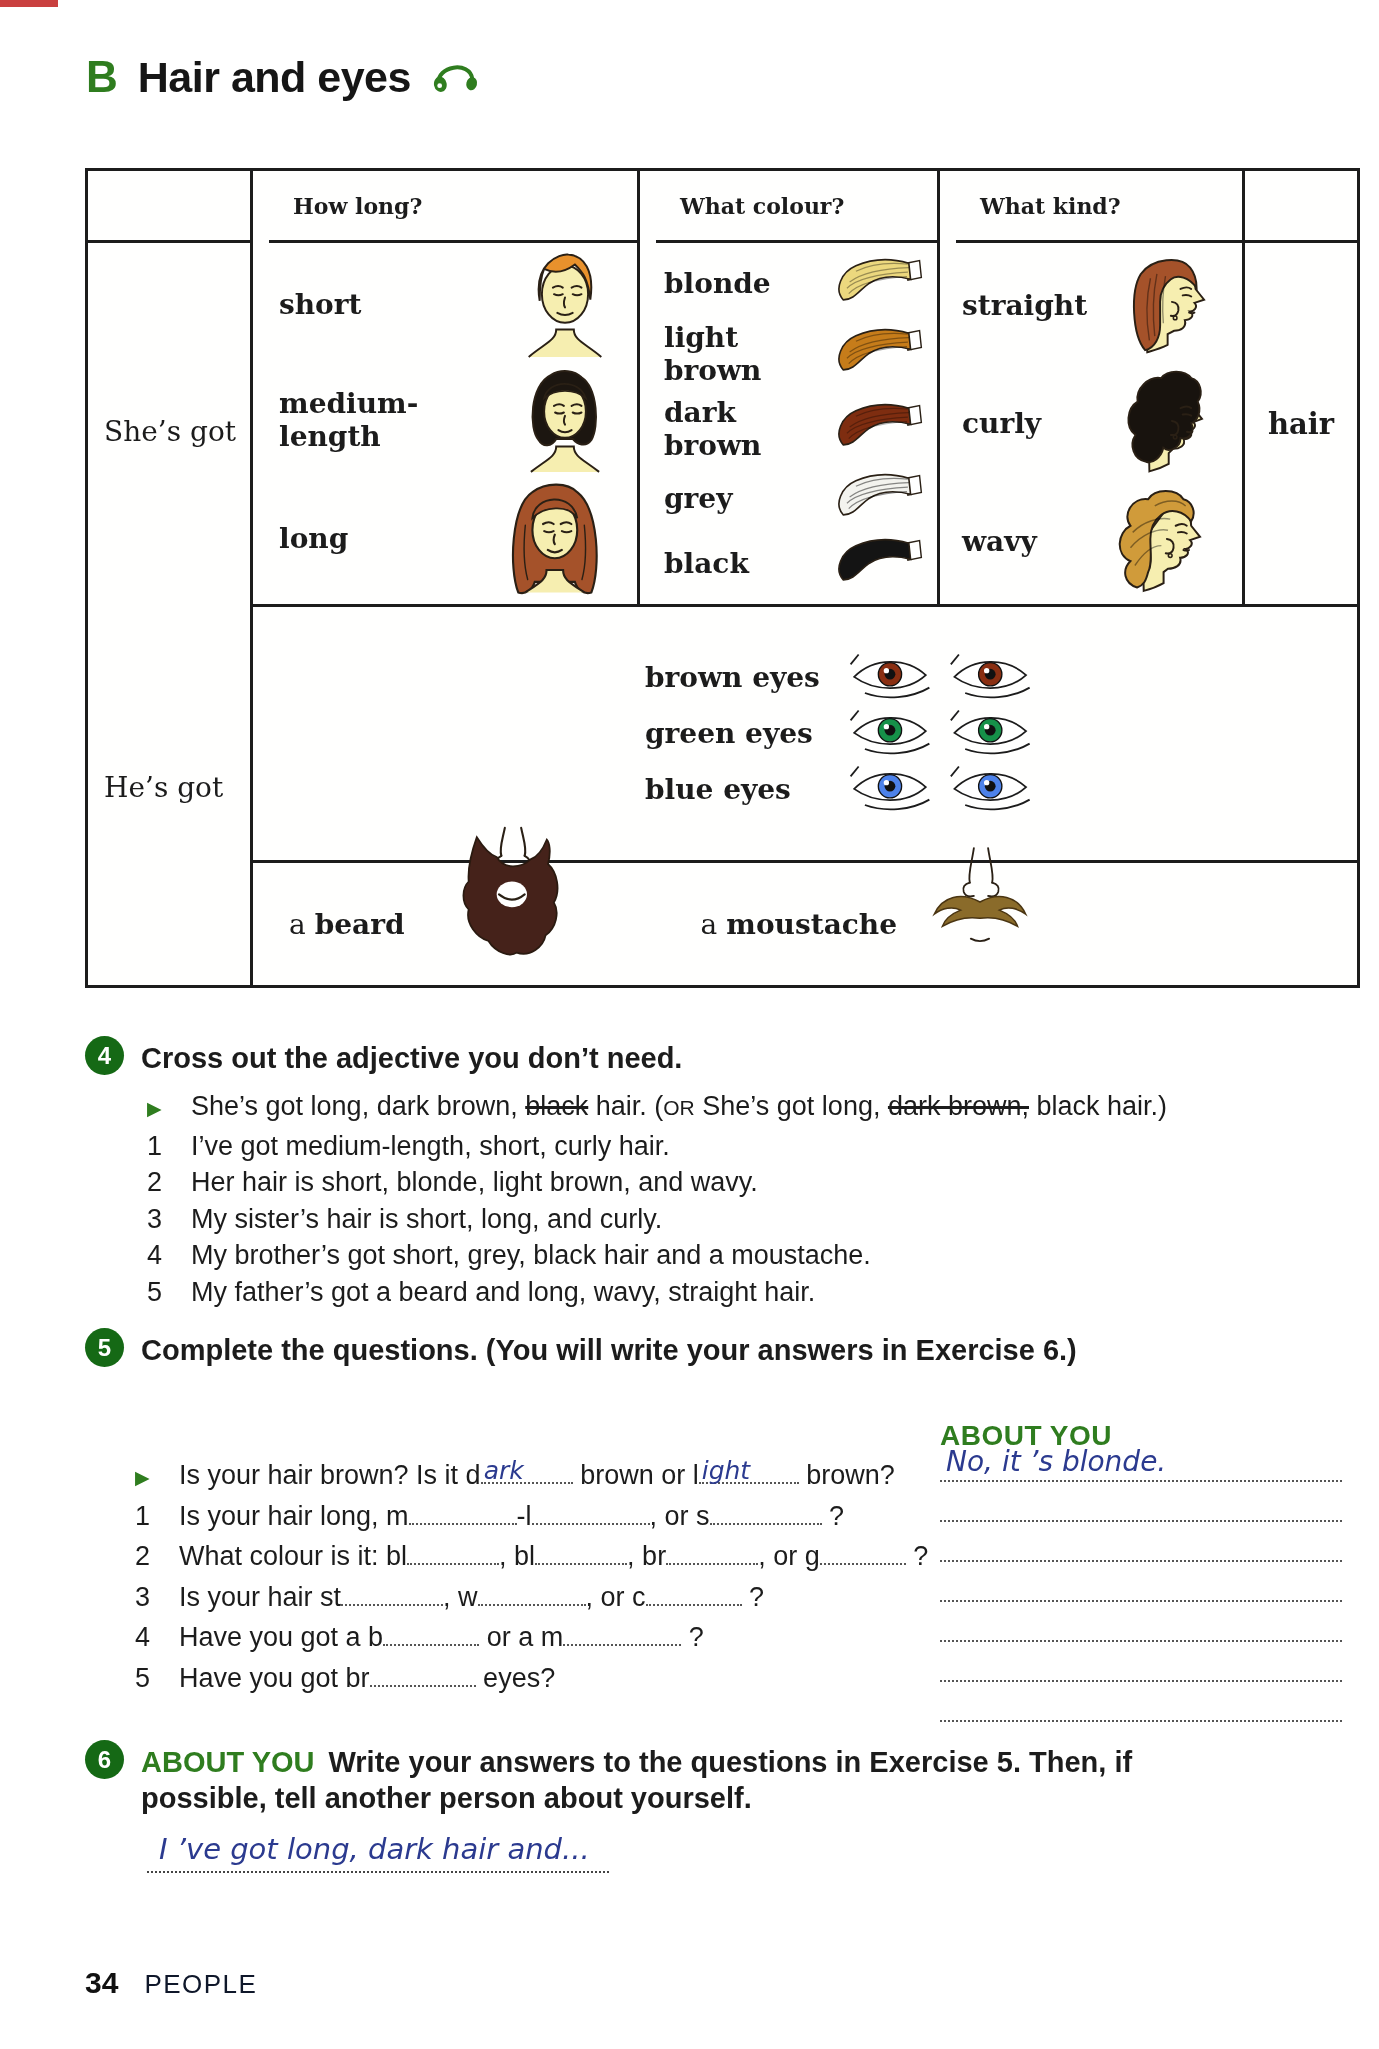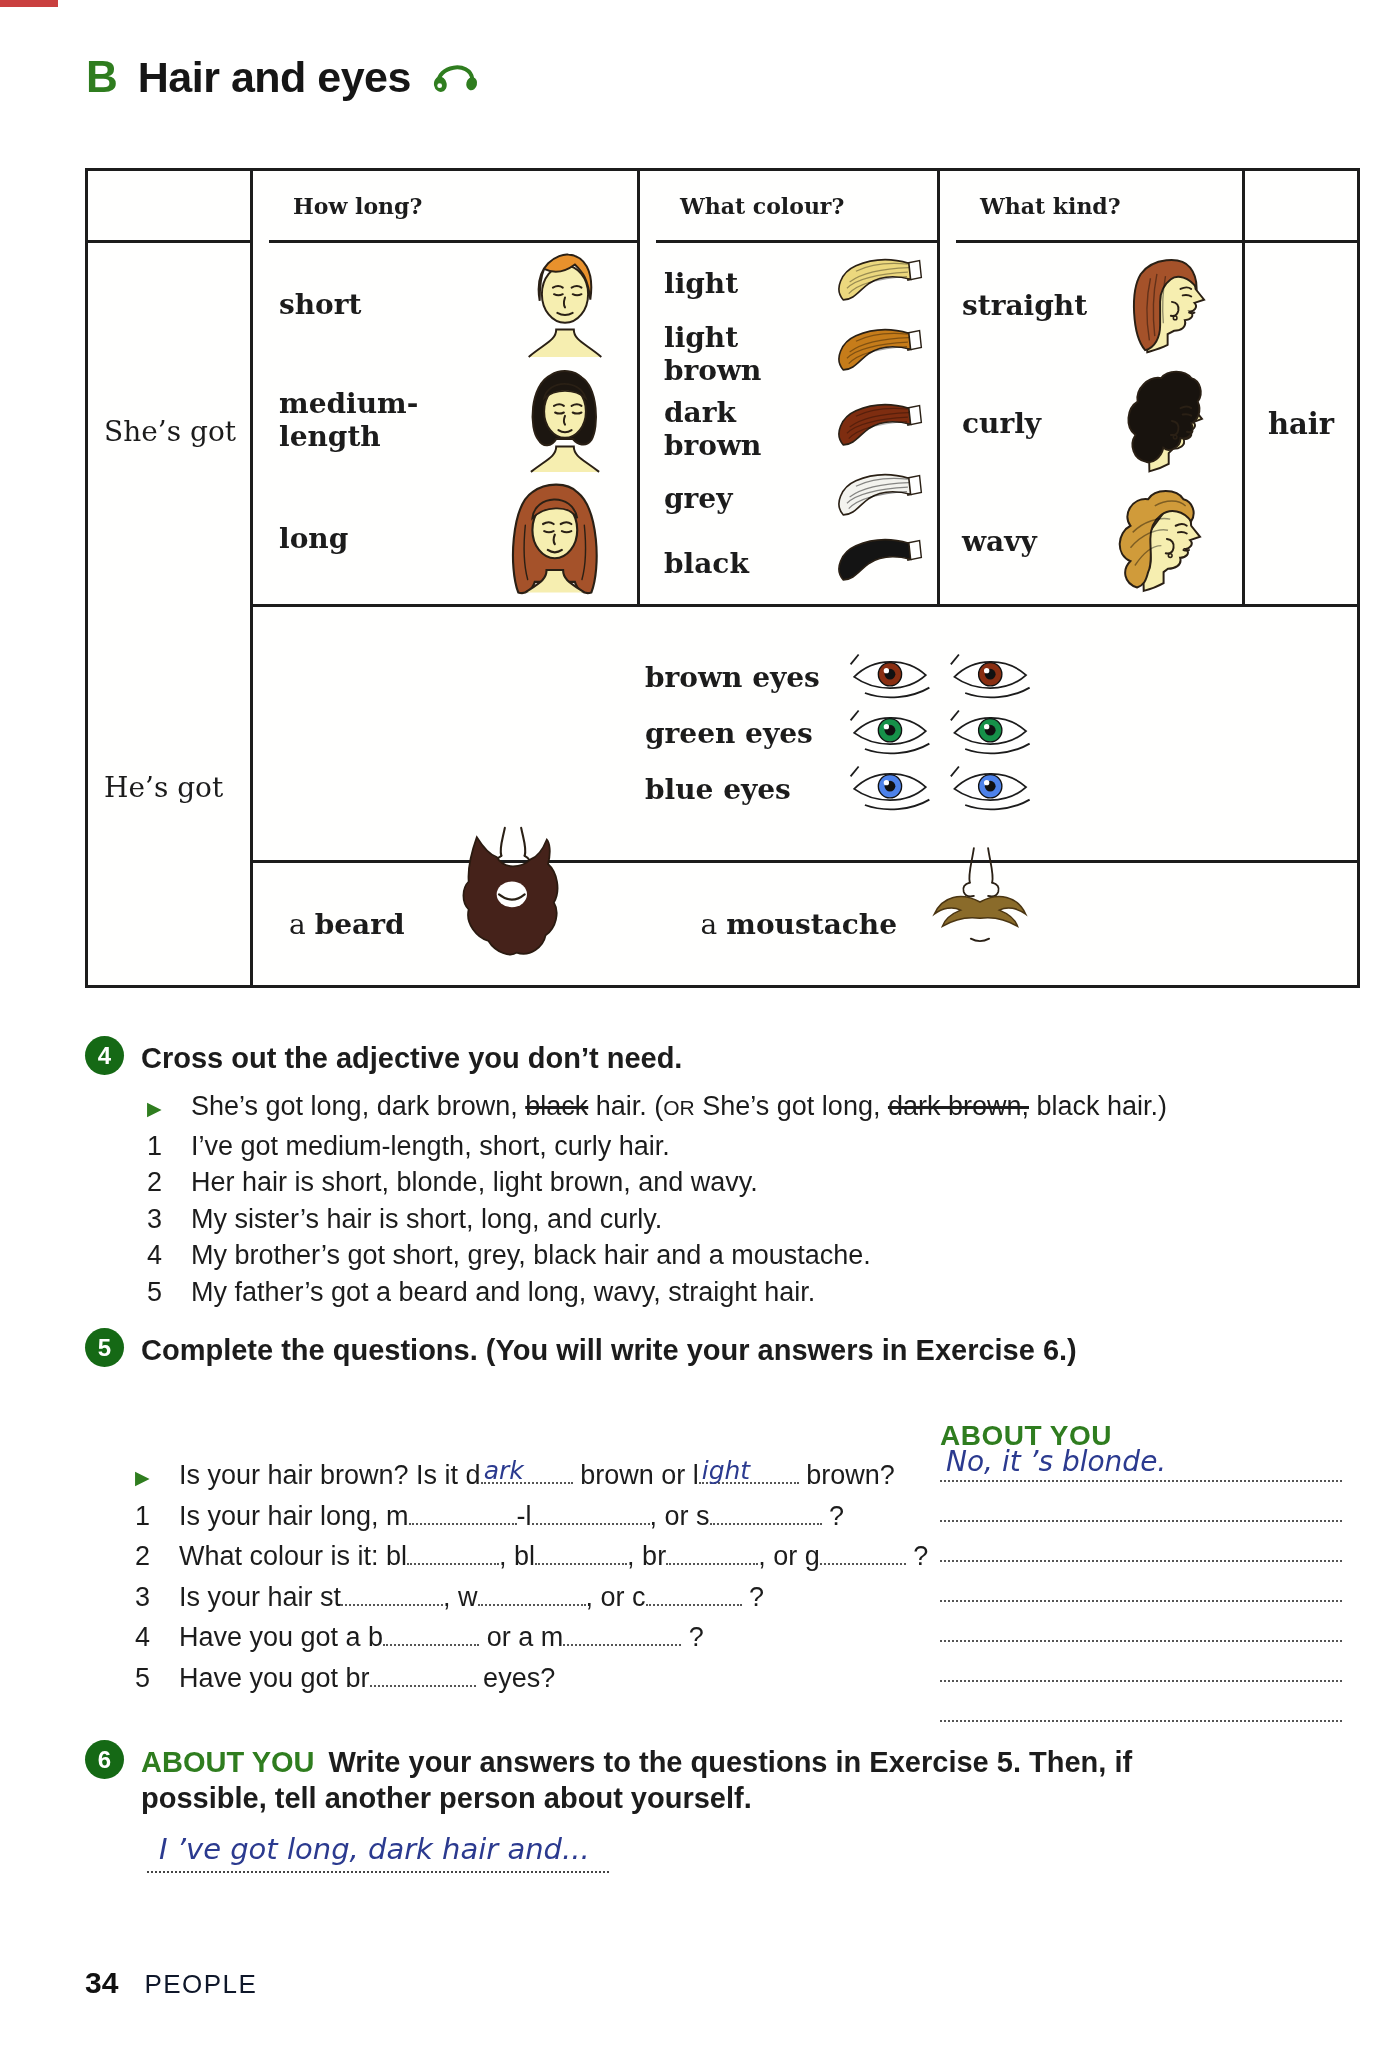--- a/index.html
+++ b/index.html
@@ -193,21 +193,21 @@
             <path d="M34 40 C32 60 33 75 36 86" stroke-width="1.2"></path>
             <path d="M84 40 C86 60 85 75 82 86" stroke-width="1.2"></path>
           </g>
         </svg>
       </span>
     </div>
   </div>
 
   <div class="cell bd-r bd-b c-colours">
     <div class="col-row">
-      <span class="vlabel">light</span>
+      <span class="vlabel">blonde</span>
       <span>
         <svg width="92" height="52" viewBox="0 0 100 58">
           <path d="M78 8 L93 5 L95 24 L80 27 Z" fill="#fff" stroke="#2a2015" stroke-width="1.6"></path>
           <path stroke="#2a2015" stroke-width="1.8" d="M8 49 C-3 37 6 18 22 11 C42 2 64 3 81 8 L83 26 C64 21 48 23 36 31 C26 38 20 49 8 49 Z" fill="#ecd87e"></path>
           <path d="M14 42 C24 31 46 25 79 23 M12 36 C22 26 46 20 80 18 M15 29 C27 20 50 14 81 13 M22 17 C38 9 60 7 80 9" stroke="rgba(0,0,0,0.35)" stroke-width="1.3" fill="none"></path>
         </svg>
       </span>
     </div>
     <div class="col-row">
       <span class="vlabel">light brown</span>

